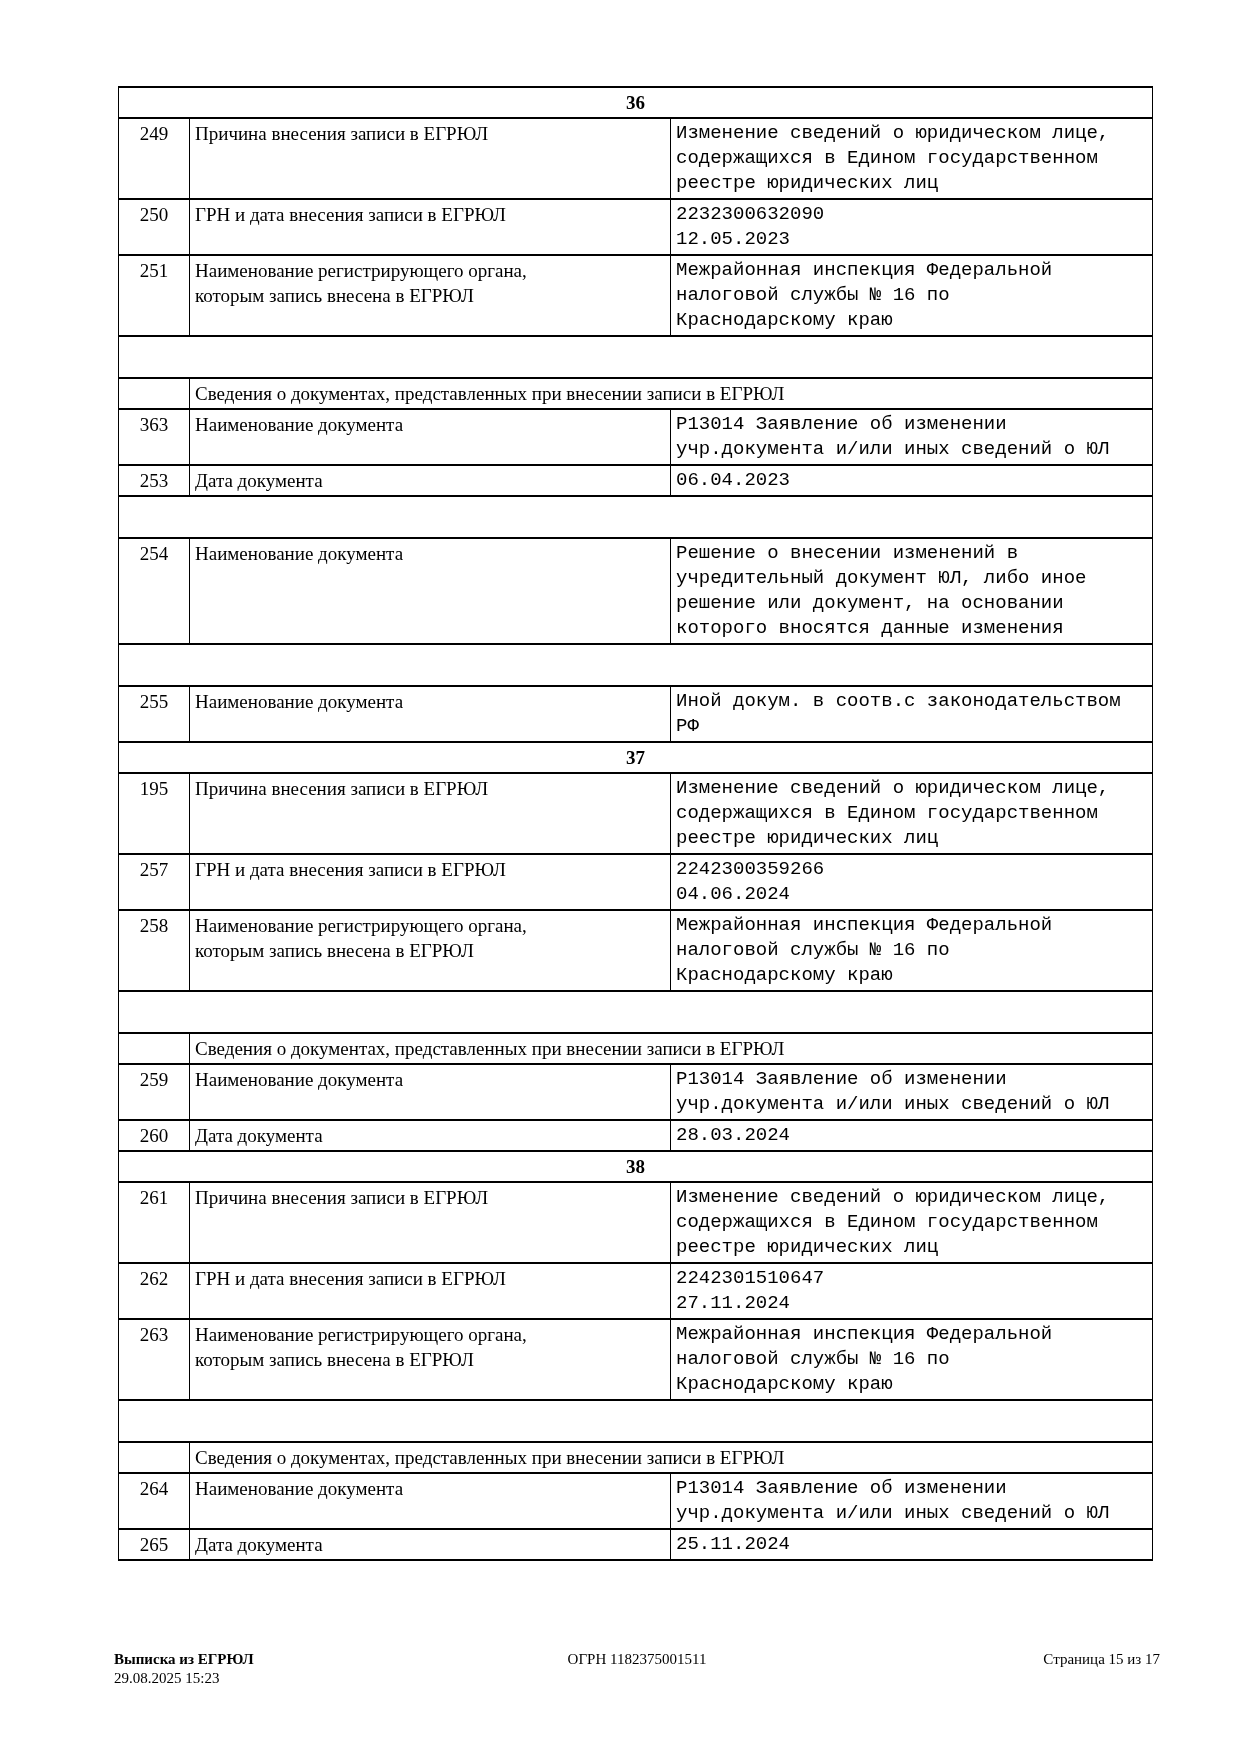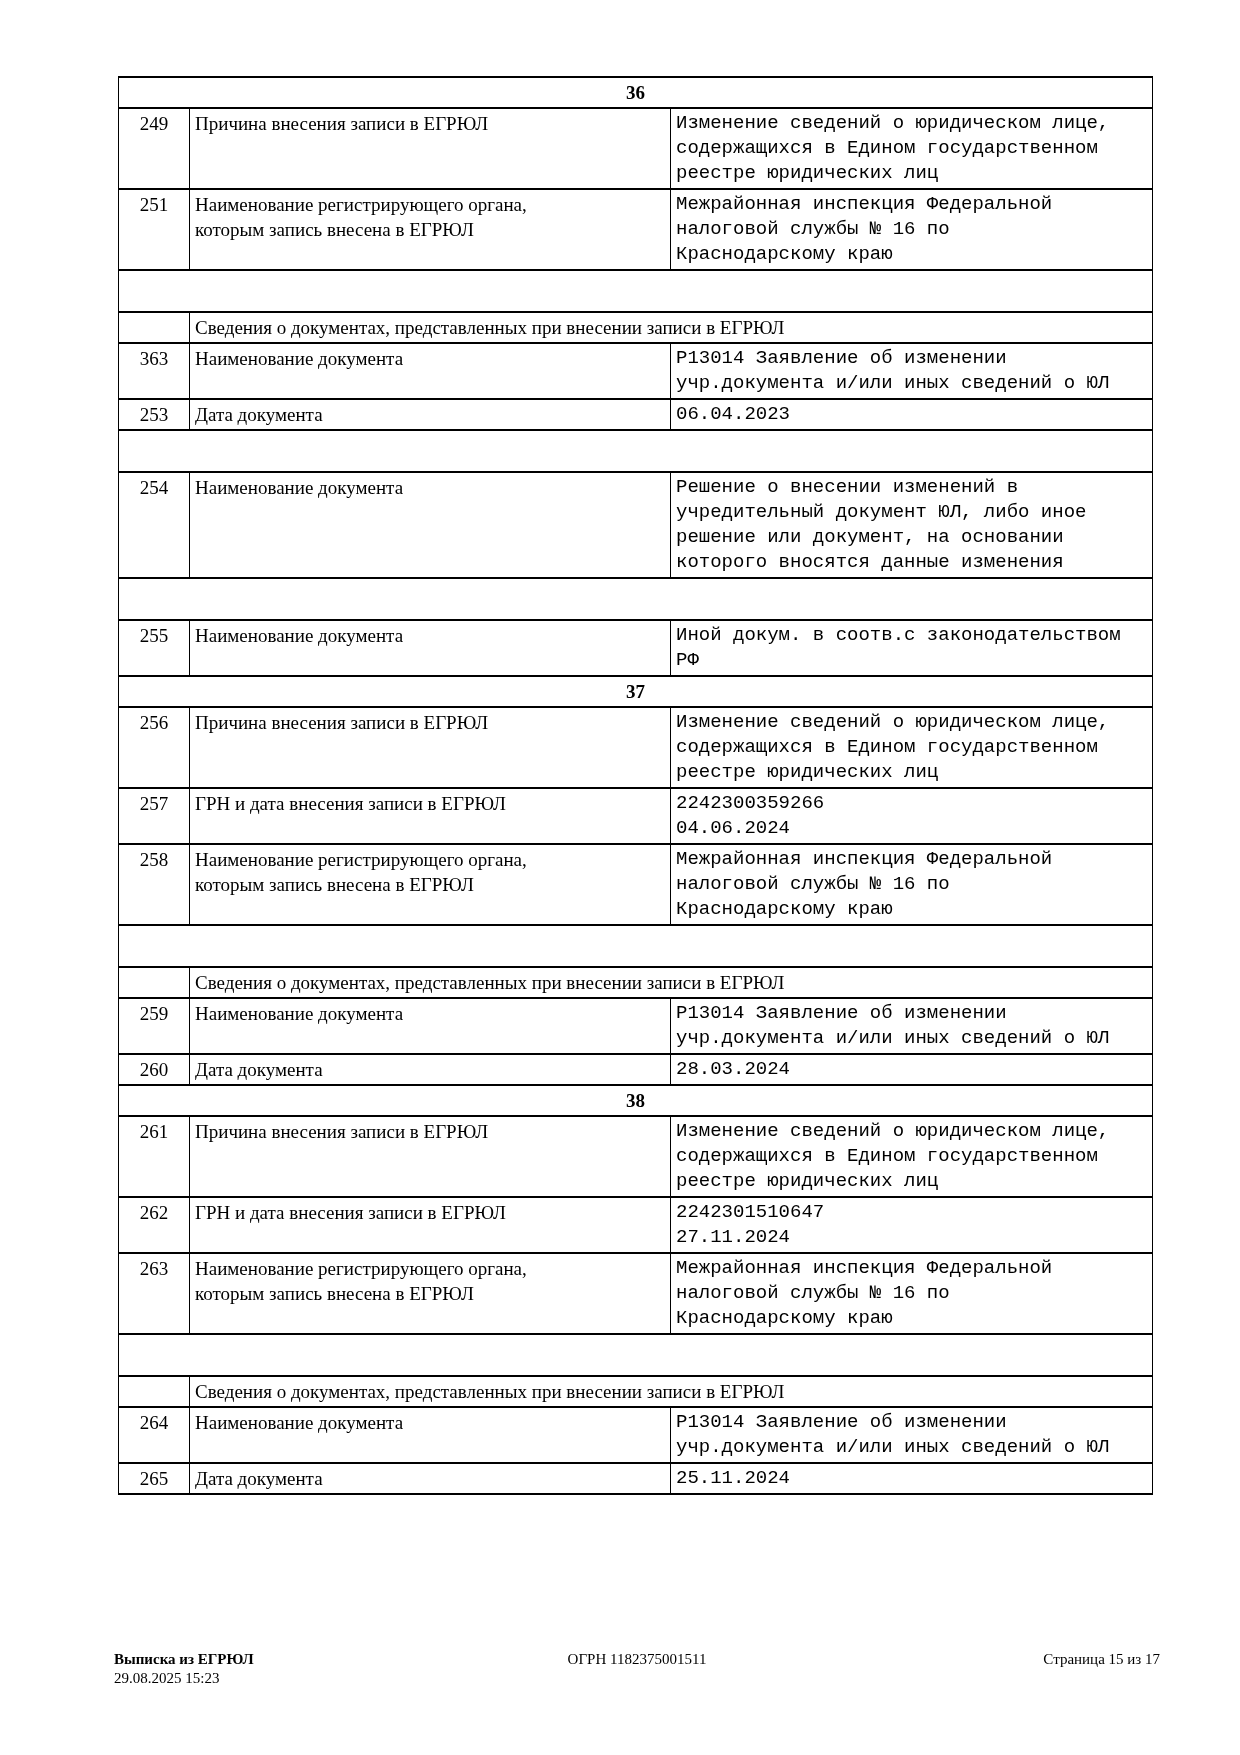--- a/index.html
+++ b/index.html
@@ -10,21 +10,21 @@
     font-family: "Liberation Serif", serif;
   }
   body {
     width: 1240px;
     height: 1755px;
     position: relative;
     overflow: hidden;
   }
   .table-wrap {
     position: absolute;
-    top: 76px;
+    top: 86px;
     left: 118px;
     width: 1034px;
   }
   table.egrul {
     border-collapse: collapse;
     table-layout: fixed;
     width: 100%;
   }
   table.egrul td {
     border: 1px solid #000;
@@ -79,20 +79,26 @@
           <td class="section-header" colspan="3">36</td>
         </tr>
         <tr>
           <td class="num-cell">249</td>
           <td class="label-cell">Причина внесения записи в ЕГРЮЛ</td>
           <td class="value-cell">Изменение сведений о юридическом лице,
 содержащихся в Едином государственном
 реестре юридических лиц</td>
         </tr>
         <tr>
+          <td class="num-cell">250</td>
+          <td class="label-cell">ГРН и дата внесения записи в ЕГРЮЛ</td>
+          <td class="value-cell">2232300632090
+12.05.2023</td>
+        </tr>
+        <tr>
           <td class="num-cell">251</td>
           <td class="label-cell">Наименование регистрирующего органа,
 которым запись внесена в ЕГРЮЛ</td>
           <td class="value-cell">Межрайонная инспекция Федеральной
 налоговой службы № 16 по
 Краснодарскому краю</td>
         </tr>
         <tr>
           <td class="spacer-cell" colspan="3"></td>
         </tr>
@@ -128,21 +134,21 @@
         <tr>
           <td class="num-cell">255</td>
           <td class="label-cell">Наименование документа</td>
           <td class="value-cell">Иной докум. в соотв.с законодательством
 РФ</td>
         </tr>
         <tr>
           <td class="section-header" colspan="3">37</td>
         </tr>
         <tr>
-          <td class="num-cell">256</td>
+          <td class="num-cell">195</td>
           <td class="label-cell">Причина внесения записи в ЕГРЮЛ</td>
           <td class="value-cell">Изменение сведений о юридическом лице,
 содержащихся в Едином государственном
 реестре юридических лиц</td>
         </tr>
         <tr>
           <td class="num-cell">257</td>
           <td class="label-cell">ГРН и дата внесения записи в ЕГРЮЛ</td>
           <td class="value-cell">2242300359266
 04.06.2024</td>

